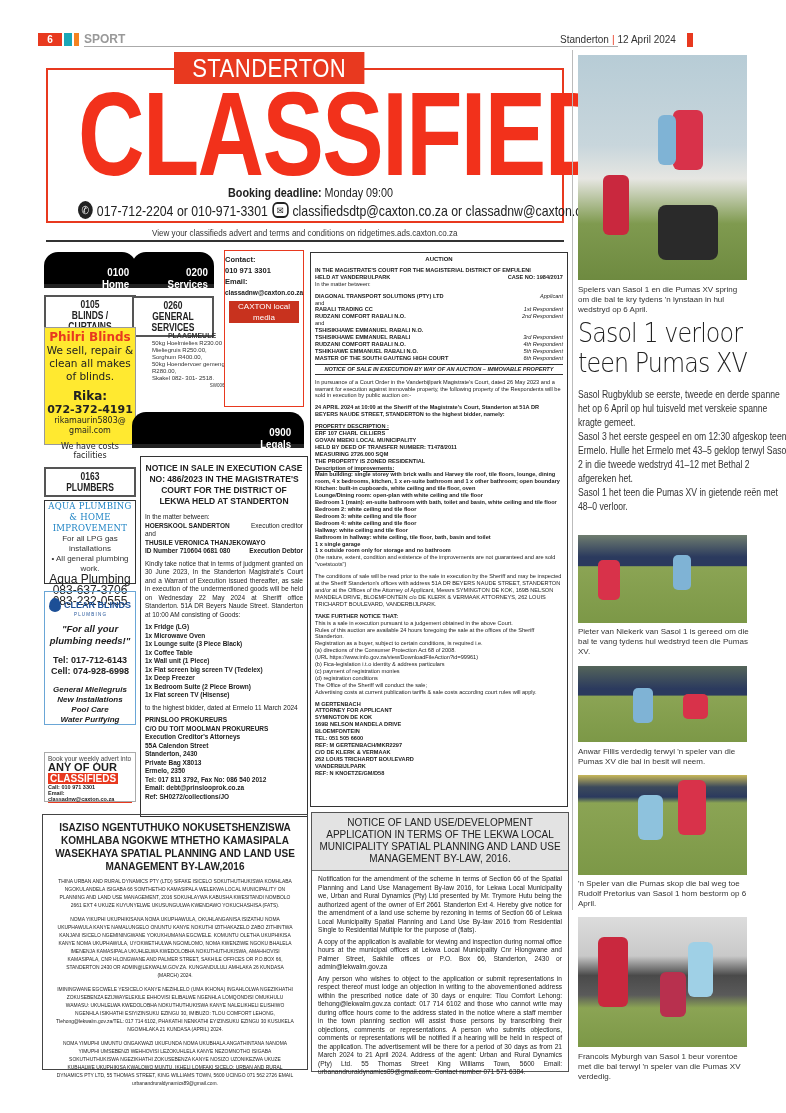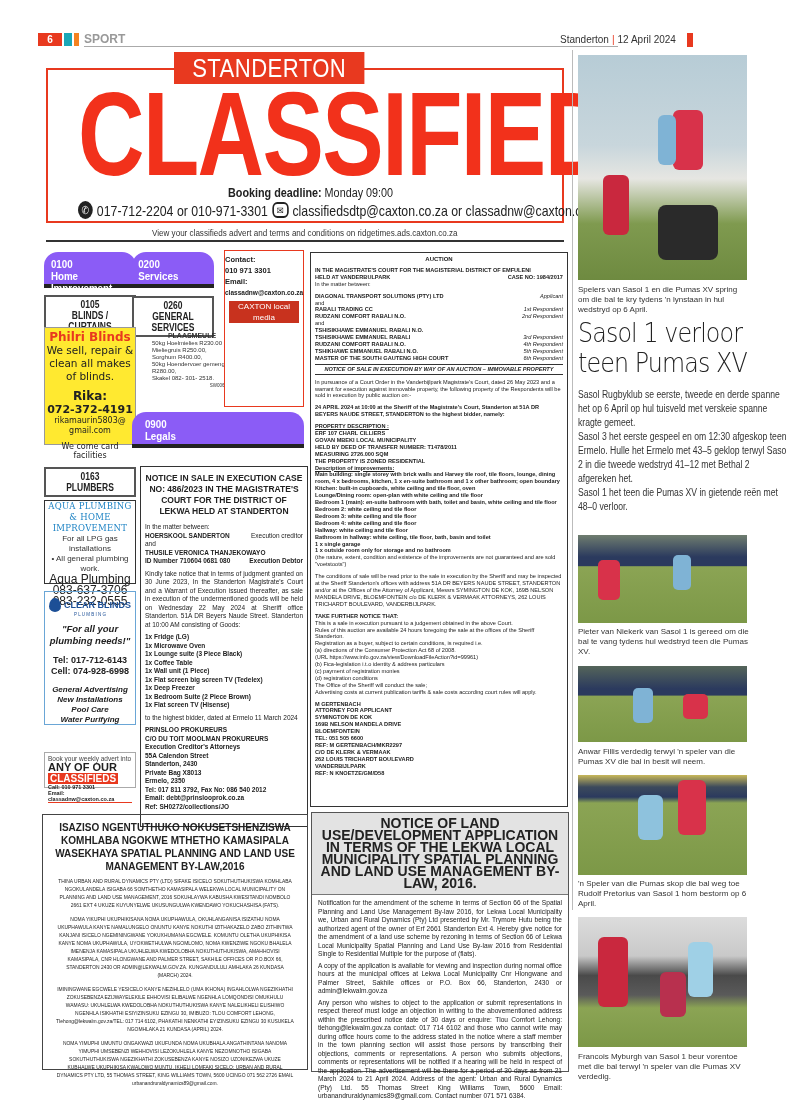--- a/index.html
+++ b/index.html
@@ -17,71 +17,71 @@
 .frame{left:46px;top:68px;width:518px;height:155px;border:2px solid #e8391f}
 .stand{left:174px;top:52px;width:224px;height:32px;background:#e8391f;color:#fff;font-size:26px;text-align:center;line-height:32px;letter-spacing:0.5px;font-family:"Liberation Sans",sans-serif;transform:scaleX(0.85);transform-origin:left}
 .classifieds{left:78px;top:86px;width:480px;height:96px;color:#f2311b;font-size:118px;font-weight:bold;line-height:96px;letter-spacing:-2px;transform:scaleX(0.78);transform-origin:left;white-space:nowrap;font-family:"Liberation Sans",sans-serif}
 .booking{left:228px;top:186px;font-size:12px;white-space:nowrap;transform:scaleX(0.9);transform-origin:left}
 .contactrow{left:78px;top:201px;font-size:15px;white-space:nowrap;display:flex;align-items:center;gap:5px;transform:scaleX(0.82);transform-origin:left}
 .ico-phone{width:18px;height:18px;border-radius:50%;background:#222;color:#fff;font-size:11px;display:inline-flex;align-items:center;justify-content:center}
 .ico-mail{width:20px;height:16px;border:2px solid #222;border-radius:6px;font-size:10px;display:inline-flex;align-items:center;justify-content:center}
 .viewline{left:152px;top:227px;font-size:9.5px;color:#333;white-space:nowrap;transform:scaleX(0.85);transform-origin:left}
 .darkline{left:46px;top:240px;width:518px;height:2px;background:#333}
 .vsep-right{left:572px;top:50px;width:1px;height:860px;background:#bbb}
-.cathead{background:#8b5cf6;color:#fff;text-align:left;font-weight:bold;border-radius:14px 14px 0 0;font-size:11.5px;line-height:12px;padding-top:6px;border-bottom:4px solid #222}
+.cathead{background:#000000;color:#fff;text-align:right;font-weight:bold;border-radius:14px 14px 0 0;font-size:11.5px;line-height:12px;padding-top:14px;border-bottom:4px solid #222}
 .cathead span{display:block;transform:scaleX(0.85)}
 .subhead{border:2px solid #555;background:#fff;text-align:center;font-size:10px;line-height:11px;padding:2px 0;font-weight:bold;color:#222}
 .subhead span{display:block;transform:scaleX(0.85)}
 .philri{left:44px;top:327px;width:92px;height:118px;background:#ffe930;border:1px solid #999;text-align:center;font-family:"DejaVu Sans",sans-serif}
 .philri .t{color:#e8391f;font-weight:bold;font-size:12px;margin-top:2px}
 .philri .d{font-size:10.5px;line-height:13px}
 .philri .rk{font-weight:bold;font-size:12px;margin-top:6px}
 .philri .ph{font-weight:bold;font-size:11px}
 .philri .em{font-weight:normal;font-size:8px;line-height:10px}
 .philri .cd{font-size:8px;line-height:9px;margin-top:6px}
 .aqua{left:44px;top:500px;width:92px;height:84px;border:1px solid #333;text-align:center}
 .aqua .t{color:#1e83c4;font-size:8.5px;line-height:11px;font-family:"DejaVu Serif",serif;letter-spacing:0.3px}
 .aqua .d{font-size:8px;line-height:10px;color:#333}
 .aqua .n{font-weight:normal;font-size:12px;line-height:11px}
 .clearw{left:44px;top:591px;width:92px;height:134px;border:1.5px solid #6aa6d6;text-align:center}
 .clearw .logo{margin:6px auto 0;font-size:9px;color:#1c4f96;font-weight:bold;display:flex;align-items:center;justify-content:center;gap:3px}
 .clearw .drop{width:12px;height:14px;background:#1c4f96;border-radius:50% 50% 50% 50%/60% 60% 40% 40%}
 .clearw .q{font-style:italic;font-weight:bold;font-size:9.5px;line-height:12px;margin-top:6px}
 .clearw .tel{font-weight:bold;font-size:9px;line-height:11px;margin-top:8px}
 .clearw .svc{font-style:italic;font-weight:bold;font-size:8px;line-height:10px;margin-top:8px}
-.bookweekly{left:44px;top:752px;width:92px;height:36px;border:1px solid #aaa;padding:2px 3px}
+.bookweekly{left:44px;top:752px;width:92px;height:50px;border:1px solid #aaa;padding:2px 3px}
 .bookweekly .a{font-size:6.5px;color:#444}
 .bookweekly .b{font-weight:bold;font-size:11px;line-height:11px}
 .bookweekly .c{background:#e8391f;color:#fff;font-weight:bold;font-size:10px;line-height:11px;padding-left:2px;width:70px}
 .bookweekly .d{font-size:5.5px;font-weight:bold}
 .plaas{left:152px;top:332px;width:80px;font-size:6px;line-height:7px;color:#333}
 .plaas .t{font-weight:bold;font-size:7px;text-align:center;margin-bottom:1px}
 .plaas .code{font-size:4.5px;text-align:right}
 .advert{left:224px;top:250px;width:80px;height:157px;border:1px solid #e8391f;background:#fff}
 .advert .top{background:#e8391f;color:#fff;text-align:center;font-weight:bold;font-size:12.5px;line-height:15px;padding:4px 0 4px;height:96px}
 .advert .c{text-align:left;font-weight:bold;font-size:7.5px;line-height:11px;margin-top:3px}
 .advert .cax{background:#c8321e;color:#fff;font-size:8px;margin:3px 4px 0;text-align:center;line-height:11px}
-.notice1{left:140px;top:466px;width:168px;height:361px;border:1px solid #333;padding:6px 4px;font-size:6.5px;line-height:8.5px}
+.notice1{left:140px;top:456px;width:168px;height:361px;border:1px solid #333;padding:6px 4px;font-size:6.5px;line-height:8.5px}
 .notice1 .h{font-weight:bold;text-align:center;font-size:8.5px;line-height:11px;margin-bottom:6px}
 .notice1 .b{font-weight:bold}
 .notice1 .row{display:flex;justify-content:space-between}
 .notice1 p{margin-bottom:4px}
 .auction{left:310px;top:252px;width:258px;height:555px;border:1px solid #333;padding:3px 4px;font-size:5.6px;line-height:6.9px}
 .auction .h{text-align:center;font-weight:bold;font-size:6px;margin-bottom:4px}
 .auction .b{font-weight:bold}
 .auction .row{display:flex;justify-content:space-between}
 .auction .row i{font-style:italic;font-weight:normal}
 .auction .nt{border-top:1px solid #333;border-bottom:1px solid #333;text-align:center;font-style:italic;font-weight:bold;margin:2px 0 4px;padding:1px 0}
 .auction .u{text-decoration:underline}
 .auction p{margin-bottom:5px}
 .isaziso{left:42px;top:814px;width:266px;height:256px;border:1px solid #444;text-align:center;padding:6px 6px}
 .isaziso .h{font-weight:bold;font-size:10px;line-height:13px;margin-bottom:4px}
 .isaziso .p{font-size:5.2px;line-height:8px;margin-bottom:6px;transform:scaleX(0.95)}
 .landuse{left:311px;top:812px;width:258px;height:260px;border:1px solid #555}
-.landuse .hh{background:#e3e3e3;font-weight:bold;text-align:center;font-size:14px;line-height:12px;padding:4px 6px 5px;border-bottom:1px solid #777}
+.landuse .hh{background:#e3e3e3;font-weight:normal;text-align:center;font-size:10px;line-height:12px;padding:4px 6px 5px;border-bottom:1px solid #777}
 .landuse .body{padding:4px 6px;font-size:6.6px;line-height:8.5px;text-align:justify}
 .landuse .body p{margin-bottom:3px}
 .photo{background:#7a8c4a;overflow:hidden}
 .cap{font-size:8px;line-height:10px;color:#333}
 .headline{font-family:"DejaVu Sans",sans-serif;font-size:27px;line-height:30px;font-weight:200;color:#222;letter-spacing:-1px;transform:scaleX(0.88);transform-origin:left;white-space:nowrap}
 .story{font-size:10px;line-height:14px;color:#333;transform:scaleX(0.86);transform-origin:left;width:245px}
 </style>
 </head>
 <body>
 
@@ -125,21 +125,21 @@
     <span>0260</span>
     <span>GENERAL SERVICES</span>
   </div>
 
 <div class="abs philri">
   <div class="t">Philri Blinds</div>
   <div class="d">We sell, repair &amp; clean all makes of blinds.</div>
   <div class="rk">Rika:</div>
   <div class="ph">072-372-4191</div>
   <div class="em">rikamaurin5803@ gmail.com</div>
-  <div class="cd">We come card facilities</div>
+  <div class="cd">We have costs facilities</div>
 </div>
 
 <div class="abs plaas">
   <div class="t">PLAASMEULE</div>
   <div>50kg Hoelmielies R230.00</div>
   <div>Mieliegruis R250.00,</div>
   <div>Sorghum R400.00,</div>
   <div>50kg Hoendervoer gemeng R280.00,</div>
   <div>Skakel 082- 301- 2518.</div>
   <div class="code">SW006233</div>
@@ -177,21 +177,21 @@
 <div class="abs clearw">
   <div class="logo">
       <span class="drop"></span>
       <span>CLEAR BLINDS</span>
     </div>
   <div style="font-size:4.5px;color:#1c4f96">P L U M B I N G</div>
   <div class="q">"For all your plumbing needs!"</div>
   <div class="tel">Tel: 017-712-6143</div>
   <div class="tel" style="margin-top:0">Cell: 074-928-6998</div>
   <div class="svc">
-    <div>General Advertising</div>
+    <div>General Mieliegruis</div>
     <div>New Installations</div>
     <div>Pool Care</div>
     <div>Water Purifying</div>
   </div>
 </div>
 
 <div class="abs bookweekly">
   <div class="a">Book your weekly advert into</div>
   <div class="b">ANY OF OUR</div>
   <div class="c">CLASSIFIEDS</div>

